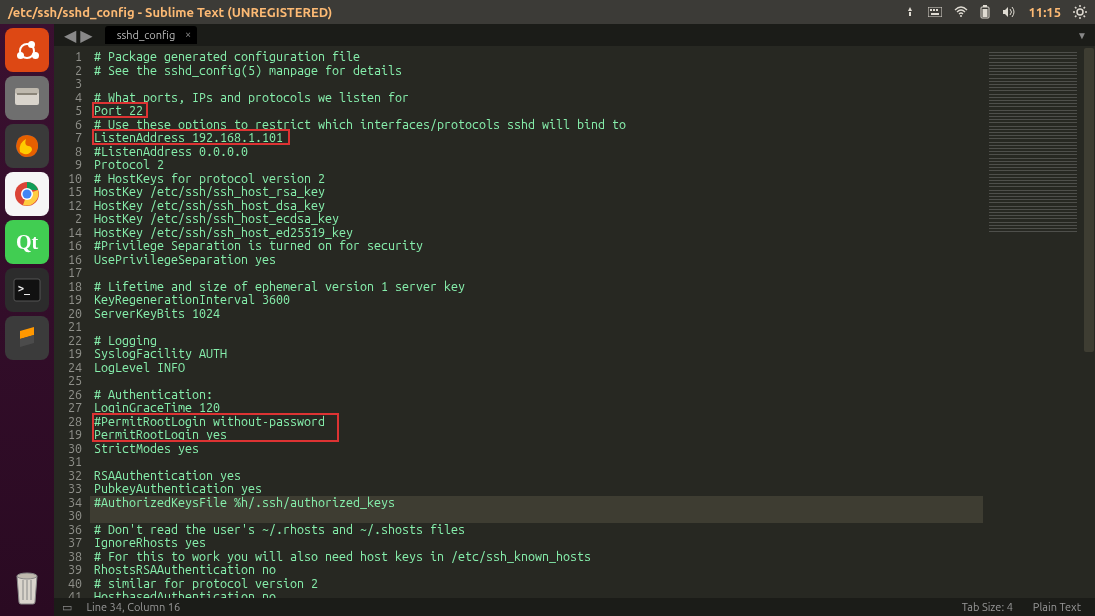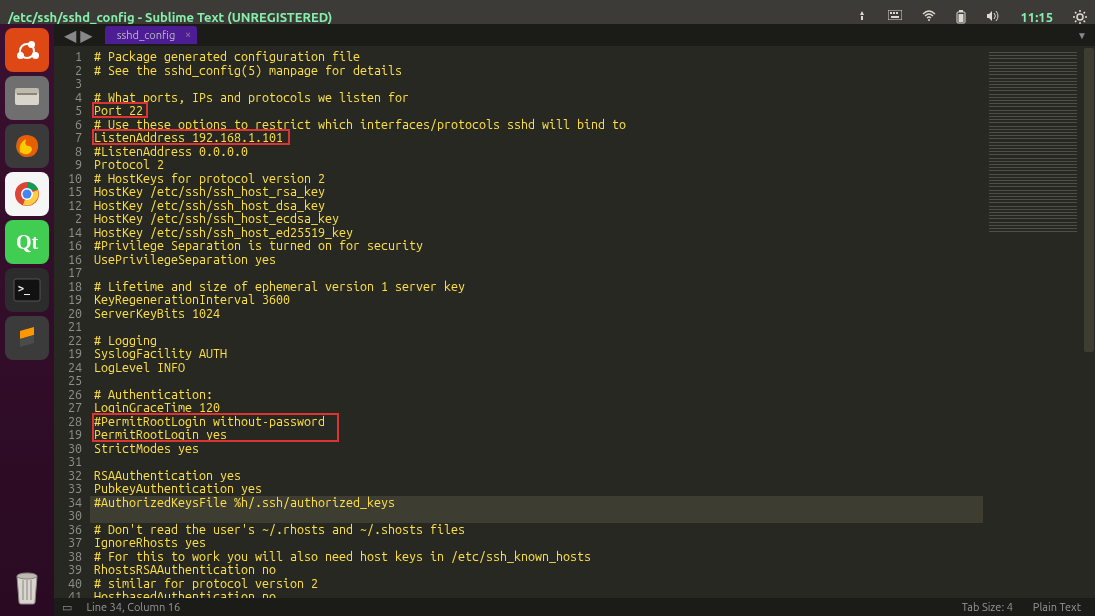--- a/index.html
+++ b/index.html
@@ -10,27 +10,27 @@
   width: 1095px;
   height: 616px;
   overflow: hidden;
   position: relative;
 }
 .topbar {
   background: #3c3b37;
   height: 24px;
   display: flex;
   align-items: center;
-  padding: 17px 8px;
-  color: #86efac;
+  padding: 7px 8px;
+  color: #fdba74;
   font-size: 13px;
   font-weight: bold;
 }
 .topbar .title { flex: 1; }
-.topbar .tray { display: flex; gap: 20px; align-items: flex-start; }
+.topbar .tray { display: flex; gap: 12px; align-items: center; }
 .topbar .tray span { display: inline-flex; align-items: center; }
 .topbar .gear svg, .topbar .tray svg { fill: #dfdbd2; }
 .launcher {
   position: absolute;
   left: 0;
   top: 24px;
   bottom: 0;
   width: 54px;
   background: linear-gradient(#3a1030,#2a0a22);
   display: flex;
@@ -74,21 +74,21 @@
   padding-left: 4px;
   position: relative;
 }
 .navarrows {
   display: flex;
   gap: 4px;
   padding: 0 6px;
   color: #888;
 }
 .tab {
-  background: #4c1d95;
+  background: #000000;
   color: #bbb;
   font-size: 11px;
   padding: 3px 22px 3px 12px;
   border-radius: 3px 3px 0 0;
   margin-left: 6px;
   position: relative;
   cursor: pointer;
 }
 .tab .close {
   position: absolute;
@@ -116,21 +116,21 @@
   font-size: 12.5px;
   line-height: 13.5px;
   text-align: right;
   padding: 4px 8px 4px 4px;
   user-select: none;
   width: 36px;
 }
 .code {
   flex: 1;
   background: #272822;
-  color: #fde047;
+  color: #86efac;
   font-family: "Ubuntu Mono", "Consolas", monospace;
   font-size: 12.5px;
   line-height: 13.5px;
   padding: 4px 0;
   white-space: pre;
   position: relative;
 }
 .code .line { height: 13.5px; padding-left: 4px; }
 .code .hl-line { background: #3e3d32; }
 .minimap {

